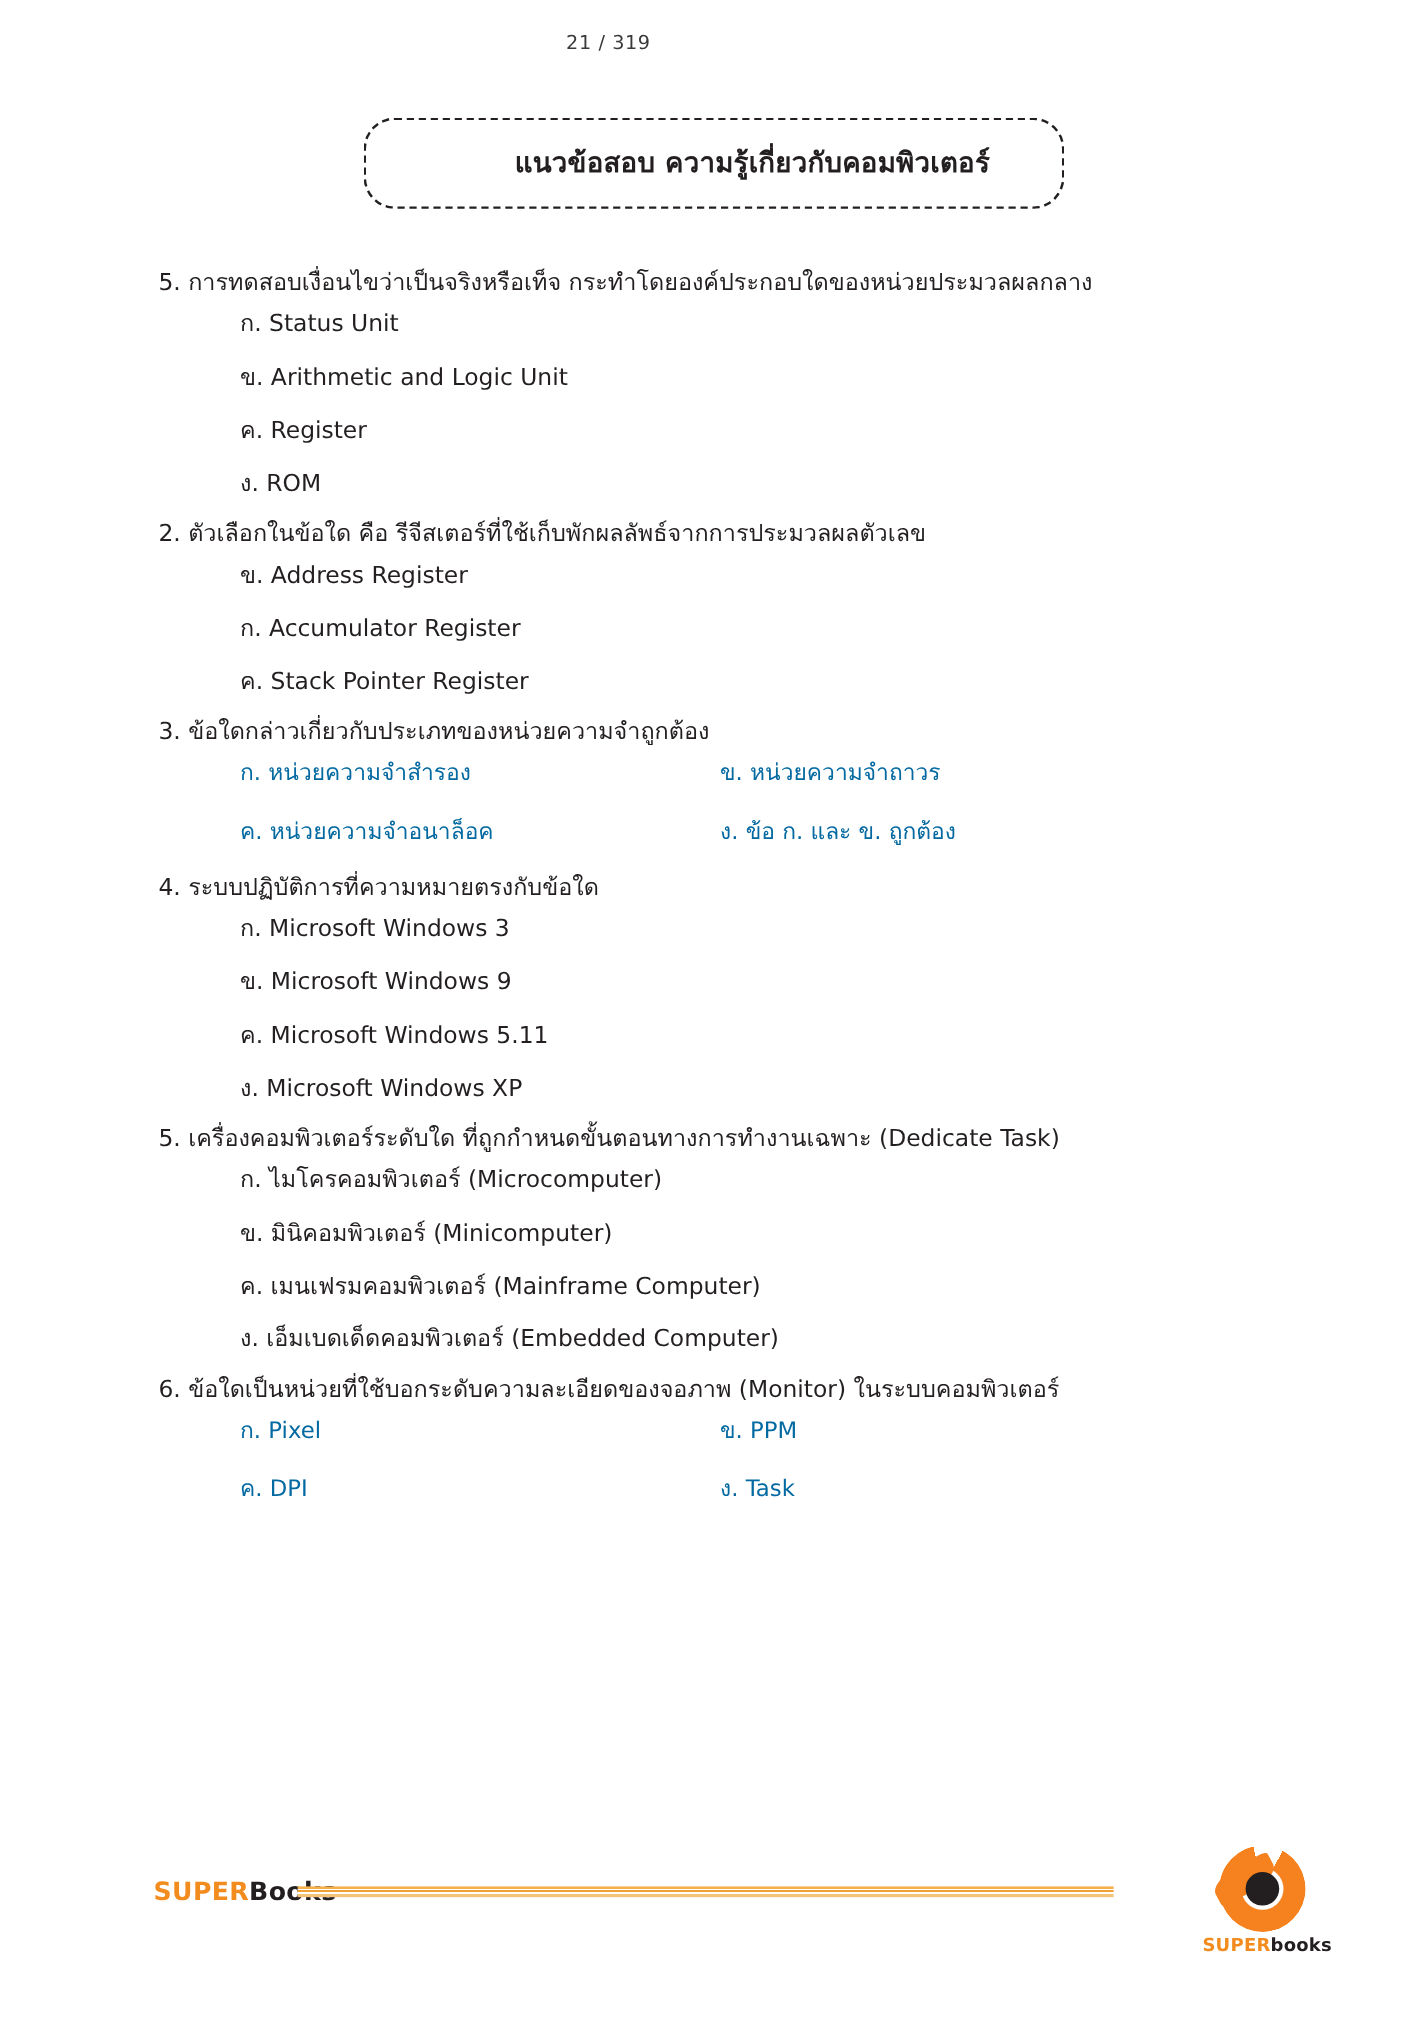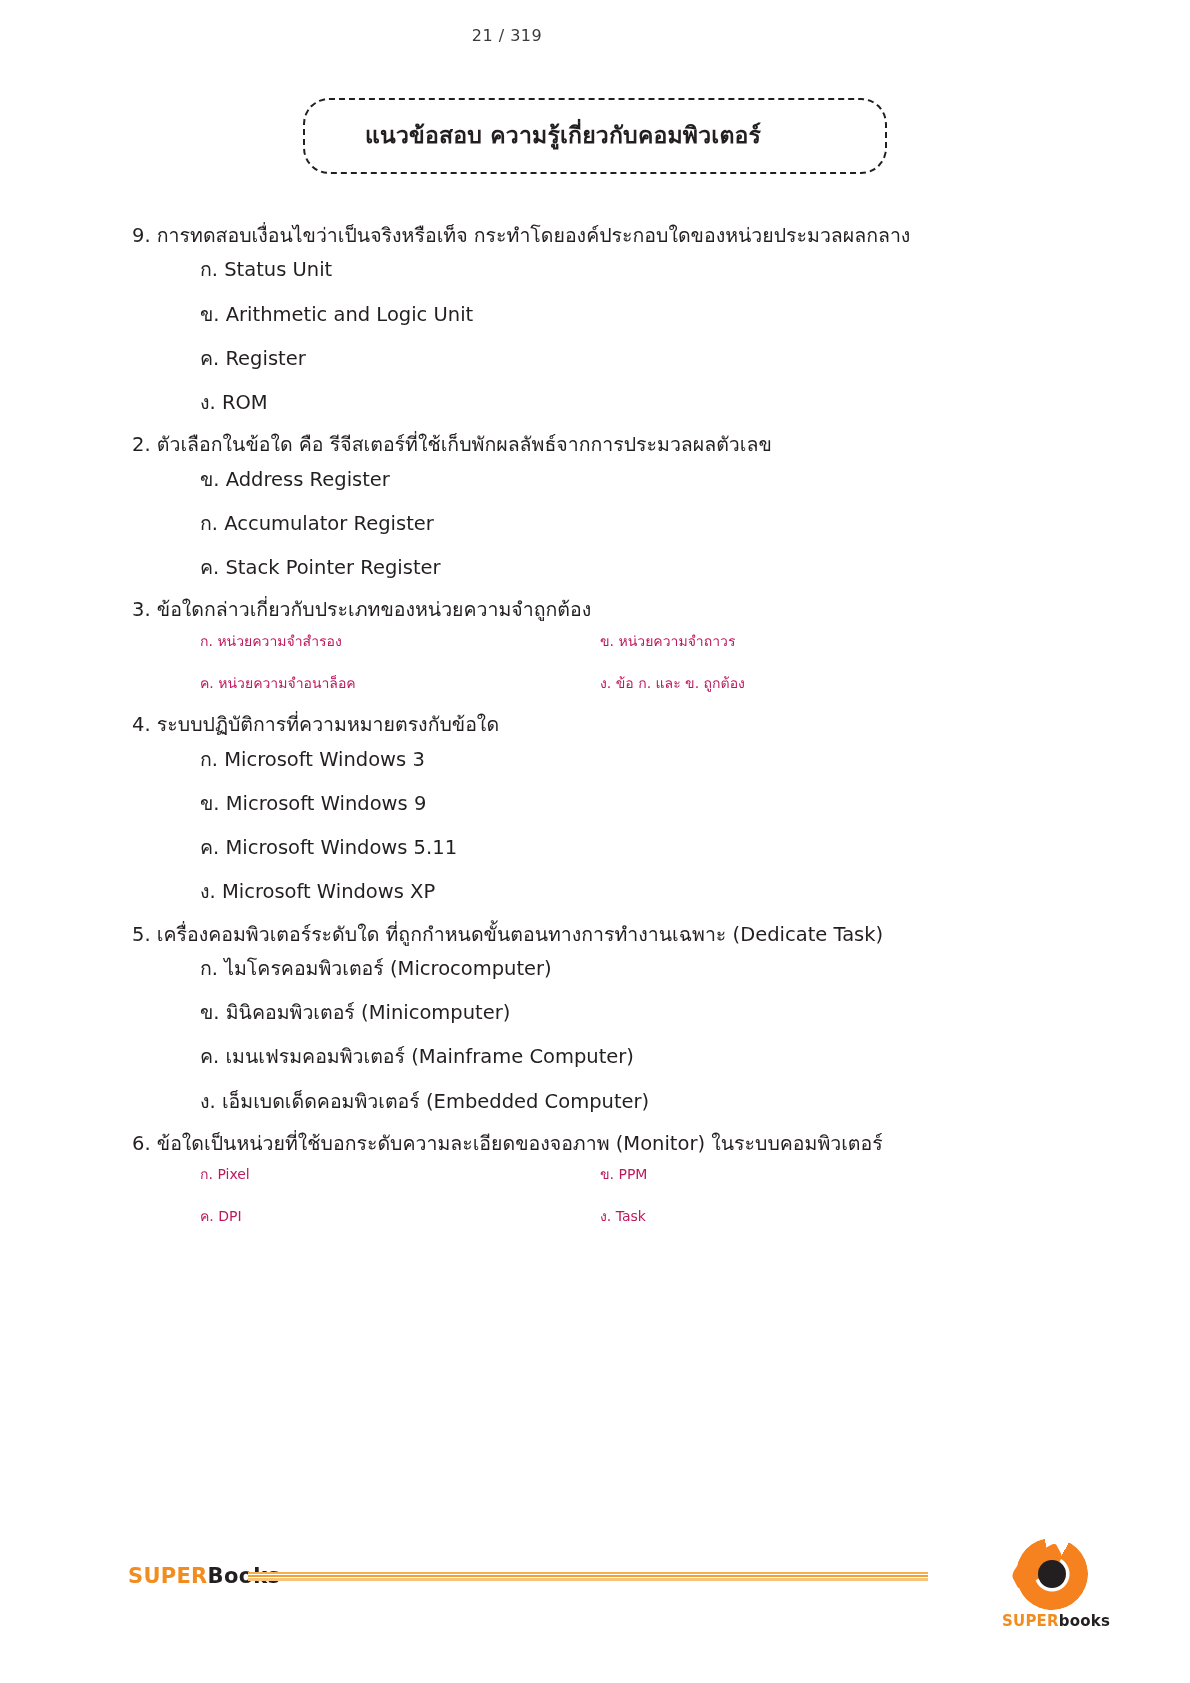--- a/index.html
+++ b/index.html
@@ -33,21 +33,21 @@
     left: 0;
     width: 1190px;
     display: flex;
     justify-content: center;
   }
   .title-box {
     border: 2px dashed #231f20;
     border-radius: 26px;
     padding: 17px 60px 19px 60px;
     min-width: 460px;
-    text-align: left;
+    text-align: right;
   }
   .title-box .title-text {
     font-size: 23px;
     font-weight: bold;
     color: #231f20;
     letter-spacing: 0.2px;
   }
 
   .content {
     position: absolute;
@@ -79,23 +79,23 @@
   }
 
   .choices-grid {
     display: grid;
     grid-template-columns: 400px 1fr;
     row-gap: 22px;
     column-gap: 0;
     padding-left: 68px;
   }
   .choices-grid .choice {
-    font-size: 14px;
+    font-size: 19px;
     line-height: 1.45;
-    color: #be185d;
+    color: #0369a1;
   }
 
   
   .footer {
     position: absolute;
     left: 0;
     top: 1546px;
     width: 1190px;
     height: 110px;
   }
@@ -186,21 +186,21 @@
 
 <div class="title-wrap">
   <div class="title-box">
     <span class="title-text">แนวข้อสอบ ความรู้เกี่ยวกับคอมพิวเตอร์</span>
   </div>
 </div>
 
 <div class="content">
 
   <div class="q-block">
-    <p class="question">9. การทดสอบเงื่อนไขว่าเป็นจริงหรือเท็จ กระทำโดยองค์ประกอบใดของหน่วยประมวลผลกลาง</p>
+    <p class="question">5. การทดสอบเงื่อนไขว่าเป็นจริงหรือเท็จ กระทำโดยองค์ประกอบใดของหน่วยประมวลผลกลาง</p>
     <div class="choices-single">
       <p class="choice">ก. Status Unit</p>
       <p class="choice">ข. Arithmetic and Logic Unit</p>
       <p class="choice">ค. Register</p>
       <p class="choice">ง. ROM</p>
     </div>
   </div>
 
   <div class="q-block">
     <p class="question">2. ตัวเลือกในข้อใด คือ รีจีสเตอร์ที่ใช้เก็บพักผลลัพธ์จากการประมวลผลตัวเลข</p>

